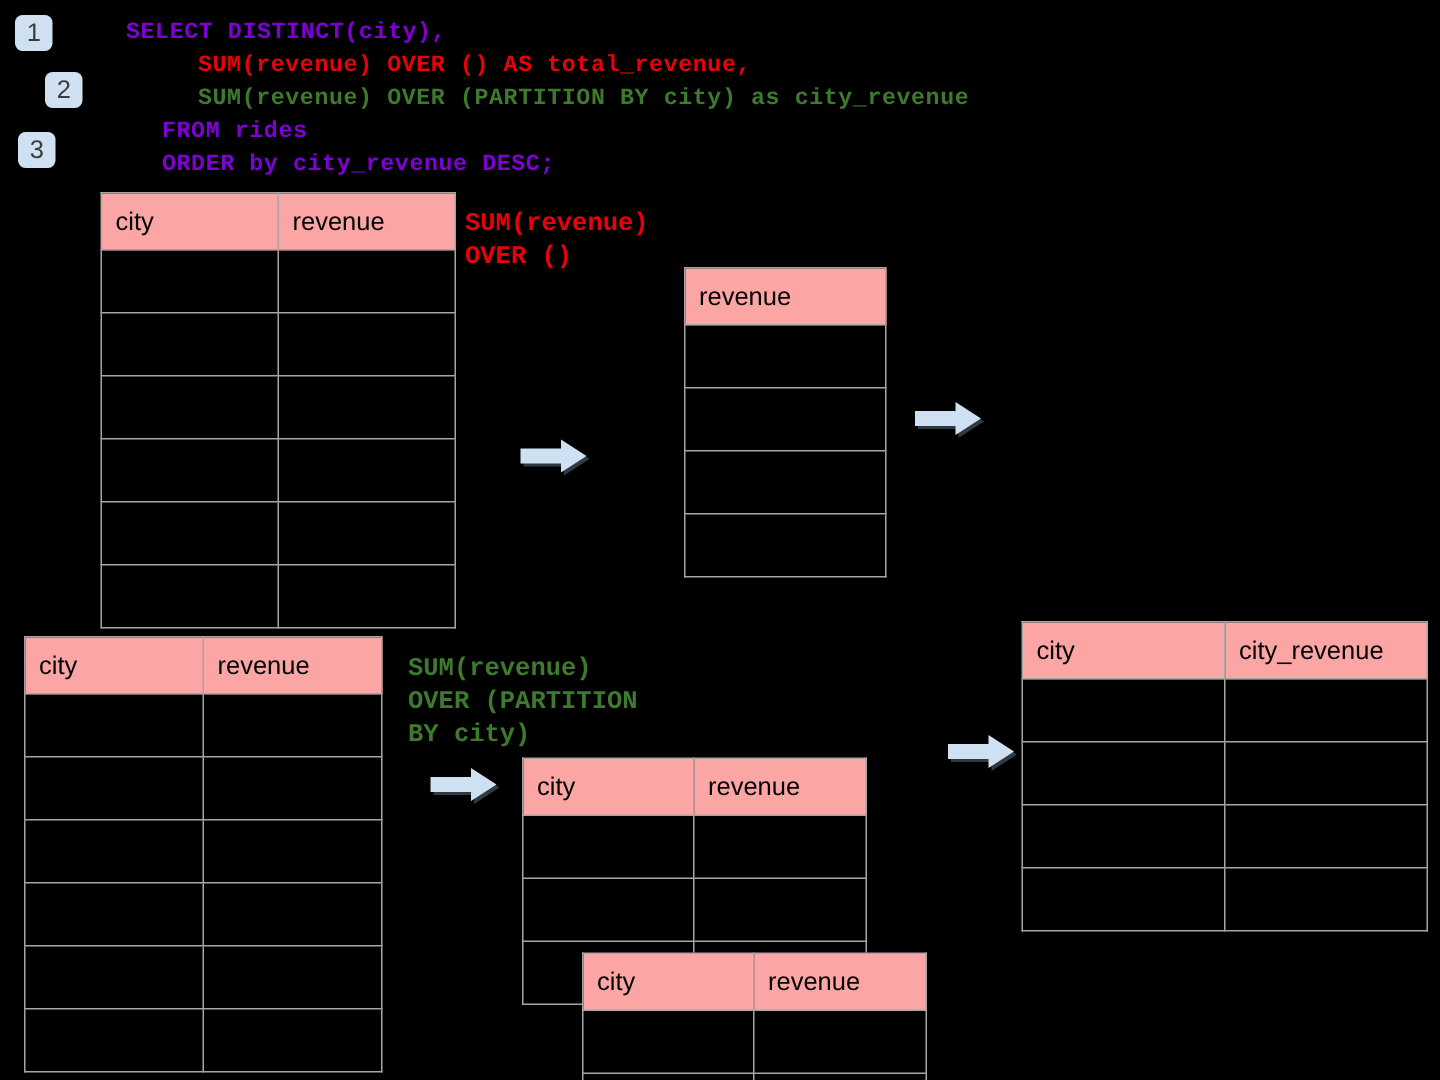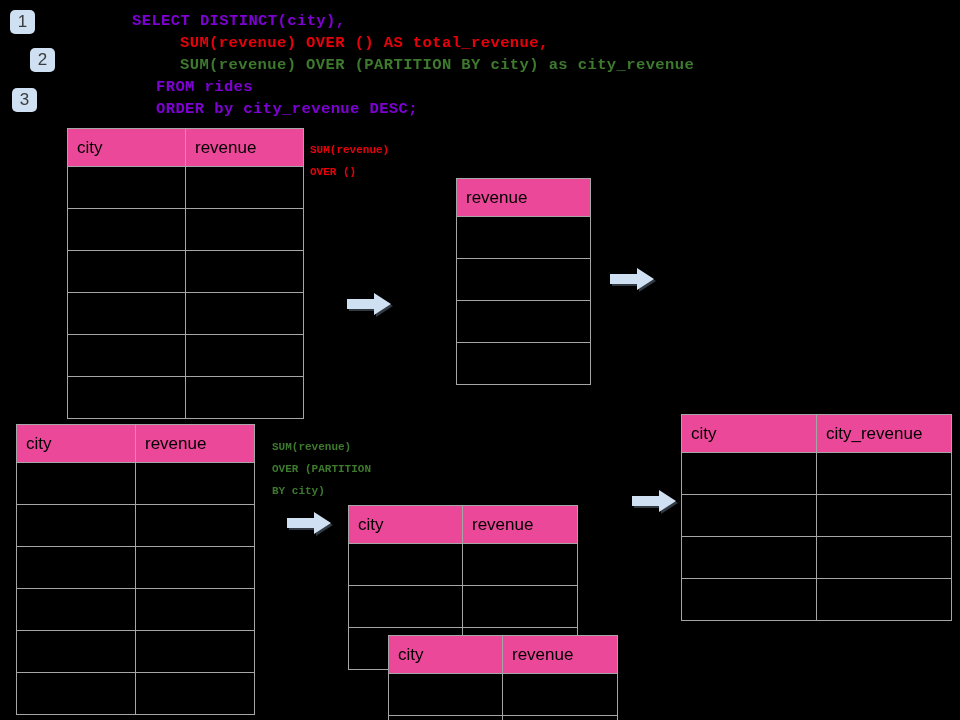--- a/index.html
+++ b/index.html
@@ -32,56 +32,56 @@
 
   
   .sql {
     position: absolute;
     font-family: "Liberation Mono", monospace;
     font-size: 15.5px;
     font-weight: bold;
     letter-spacing: 0.4px;
     white-space: pre;
   }
-  .sql-line { display: block; height: 22px; margin-left: 48px; }
+  .sql-line { display: block; height: 22px; }
 
   
   .side-note {
     position: absolute;
     font-family: "Liberation Mono", monospace;
     font-size: 12.5px;
     font-weight: bold;
     white-space: pre;
     line-height: 20px;
   }
 
   
   .annot {
     position: absolute;
     font-family: "Liberation Mono", monospace;
-    font-size: 11px;
+    font-size: 17px;
     font-weight: bold;
     white-space: pre;
     line-height: 22px;
   }
 
   
   .tbl {
     position: absolute;
     border-collapse: collapse;
     table-layout: fixed;
     background: #000;
   }
   .tbl th, .tbl td {
     border: 1px solid #a6a6a6;
     padding: 0;
     margin: 0;
   }
   .tbl th {
-    background: #ec4899;
+    background: #fca5a5;
     color: #000000;
     font-family: "Liberation Sans", sans-serif;
     font-weight: normal;
     font-size: 17px;
     text-align: left;
     padding: 0 12px 0 9px;
     height: 37px;
   }
   .tbl td {
     background: #000000;

